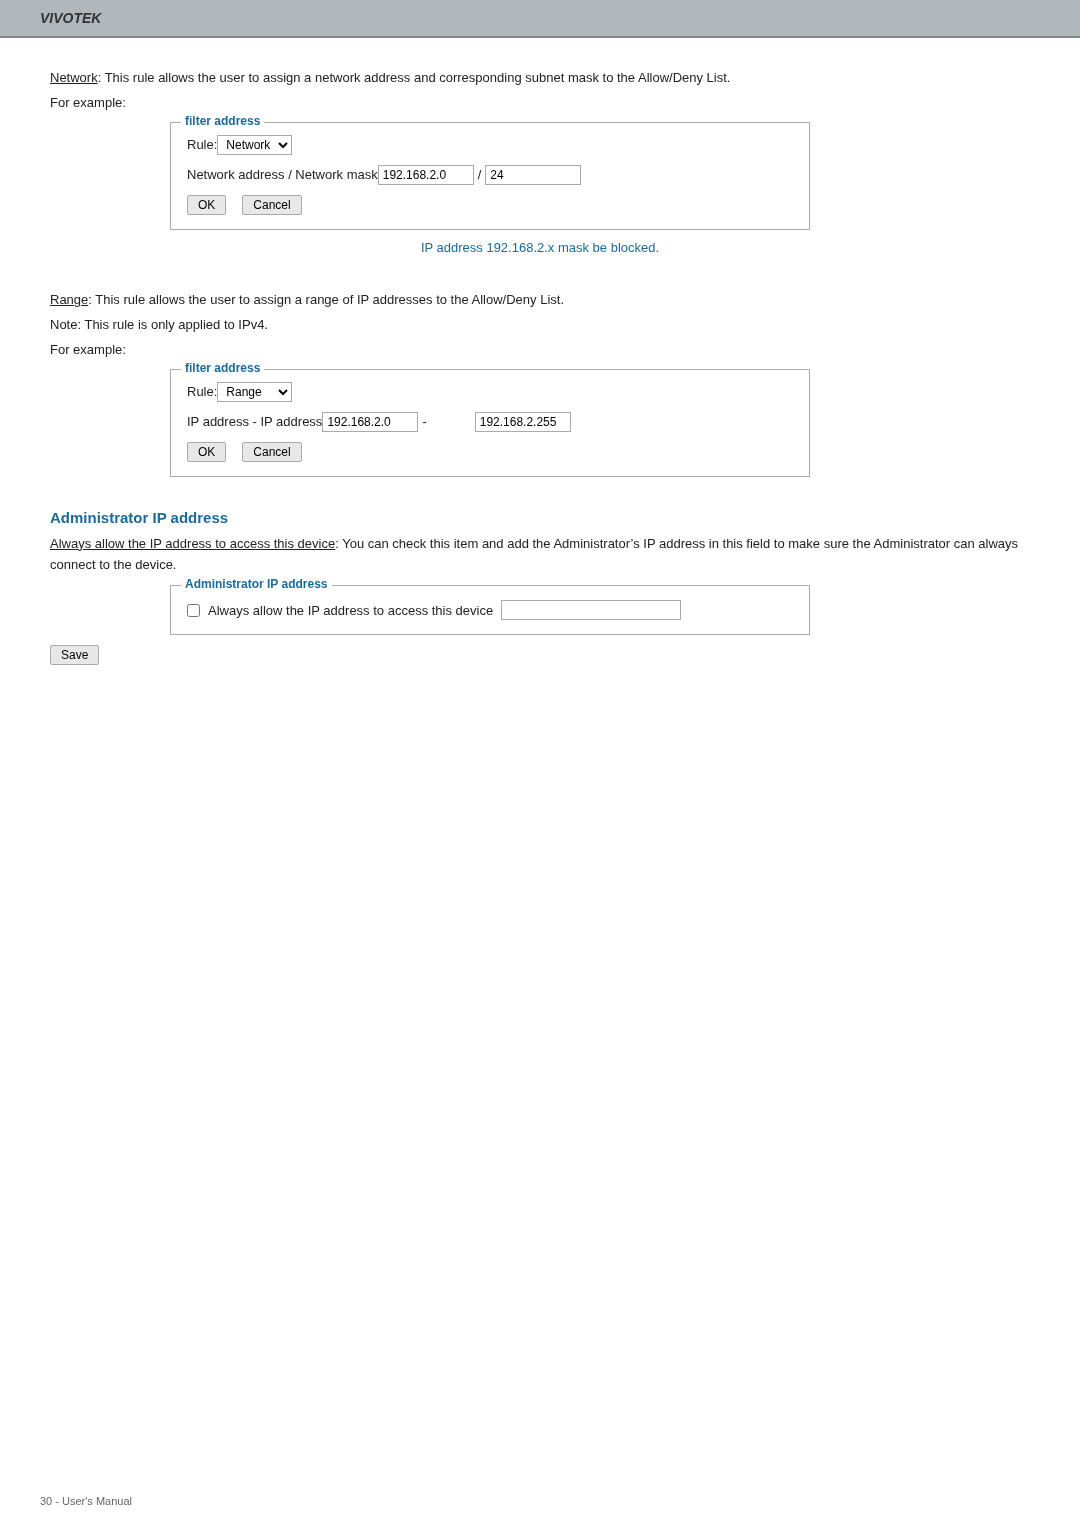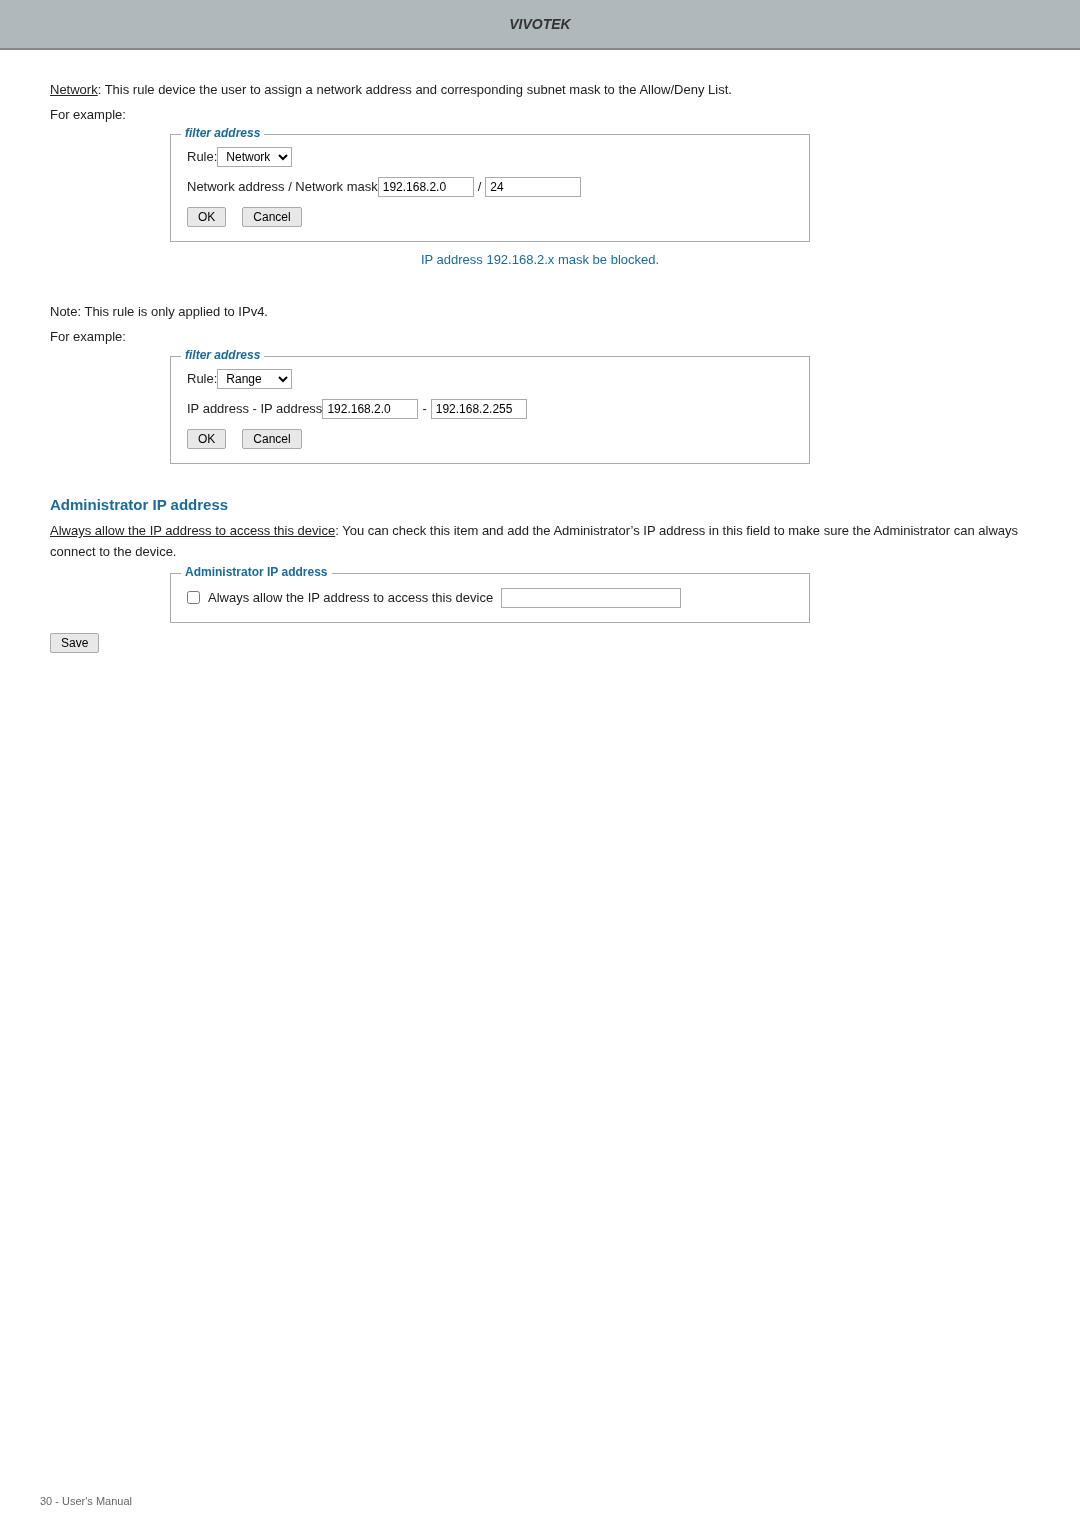--- a/index.html
+++ b/index.html
@@ -8,23 +8,22 @@
       font-size: 13px;
       color: #222;
       background: #fff;
       width: 1080px;
       min-height: 1527px;
     }
 
     
     .header {
       background: #b0b8bc;
-      padding: 16px 40px;
+      padding: 10px 40px;
       border-bottom: 2px solid #888;
-      text-align: center;
     }
     .header .brand {
       font-weight: bold;
       font-style: italic;
       color: #333;
       font-size: 14px;
     }
 
     
     .content {
@@ -60,21 +59,20 @@
 
     .filter-box .box-title {
       position: absolute;
       top: -9px;
       left: 10px;
       background: #fff;
       padding: 0 4px;
       color: #1a6b9a;
       font-size: 12px;
       font-weight: bold;
-      font-style: italic;
     }
 
     .filter-row {
       display: flex;
       align-items: center;
       margin-bottom: 10px;
     }
 
     .filter-row label {
       font-size: 13px;
@@ -100,20 +98,21 @@
       color: #222;
       margin: 0 4px;
     }
 
     .filter-row .mask-input {
       width: 40px;
     }
 
     .filter-row .ip2-input {
       width: 120px;
+      margin-left: 44px;
     }
 
     .btn-row {
       display: flex;
       gap: 16px;
       margin-top: 4px;
     }
 
     .btn {
       border: 1px solid #aaa;
@@ -200,21 +199,21 @@
 <body>
 
 <div class="header">
   <span class="brand">VIVOTEK</span>
 </div>
 
 <div class="content">
 
   <div class="section">
     <p>
-      <span class="term">Network</span><span>: This rule device the user to assign a network address and corresponding subnet mask to the Allow/Deny List.</span>
+      <span class="term">Network</span><span>: This rule allows the user to assign a network address and corresponding subnet mask to the Allow/Deny List.</span>
     </p>
     <p>For example:</p>
 
     <div class="filter-box">
       <span class="box-title">filter address</span>
       <div class="filter-row">
         <label>Rule:</label>
         <select>
           <option>Network</option>
           <option>Range</option>
@@ -229,20 +228,23 @@
       </div>
       <div class="btn-row">
         <button class="btn">OK</button>
         <button class="btn">Cancel</button>
       </div>
     </div>
     <p class="blocked-msg">IP address 192.168.2.x mask be blocked.</p>
   </div>
 
   <div class="section">
+    <p>
+      <span class="term">Range</span><span>: This rule allows the user to assign a range of IP addresses to the Allow/Deny List.</span>
+    </p>
     <p>Note: This rule is only applied to IPv4.</p>
     <p>For example:</p>
 
     <div class="filter-box">
       <span class="box-title">filter address</span>
       <div class="filter-row">
         <label>Rule:</label>
         <select>
           <option>Network</option>
           <option selected="">Range</option>

